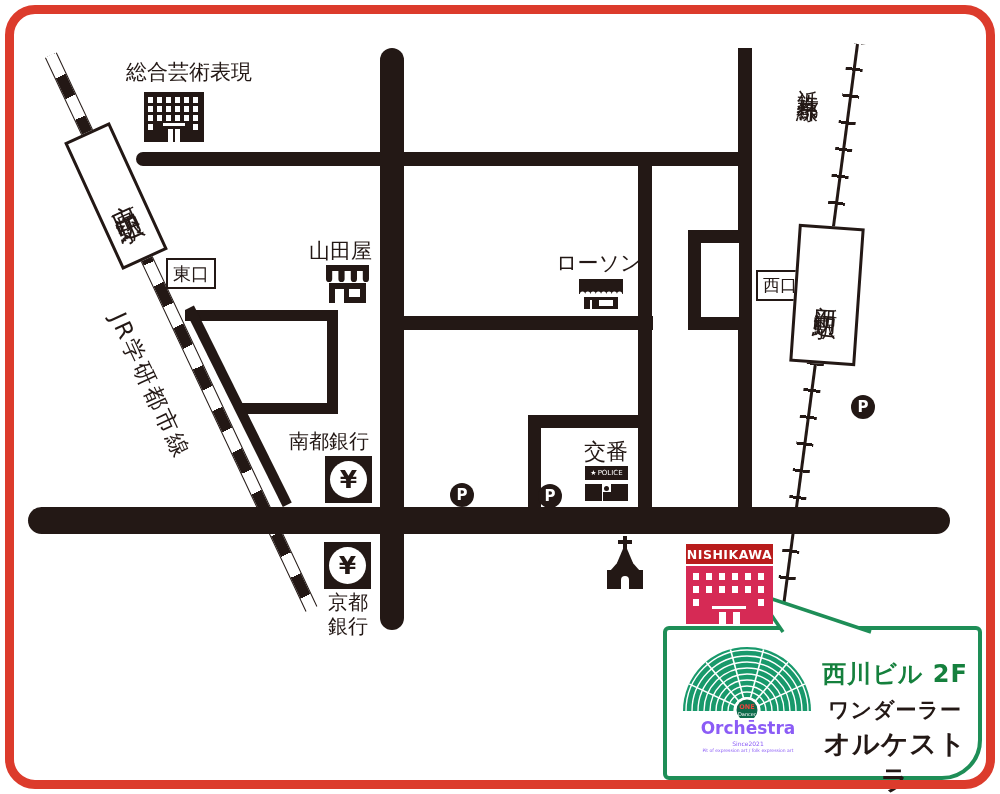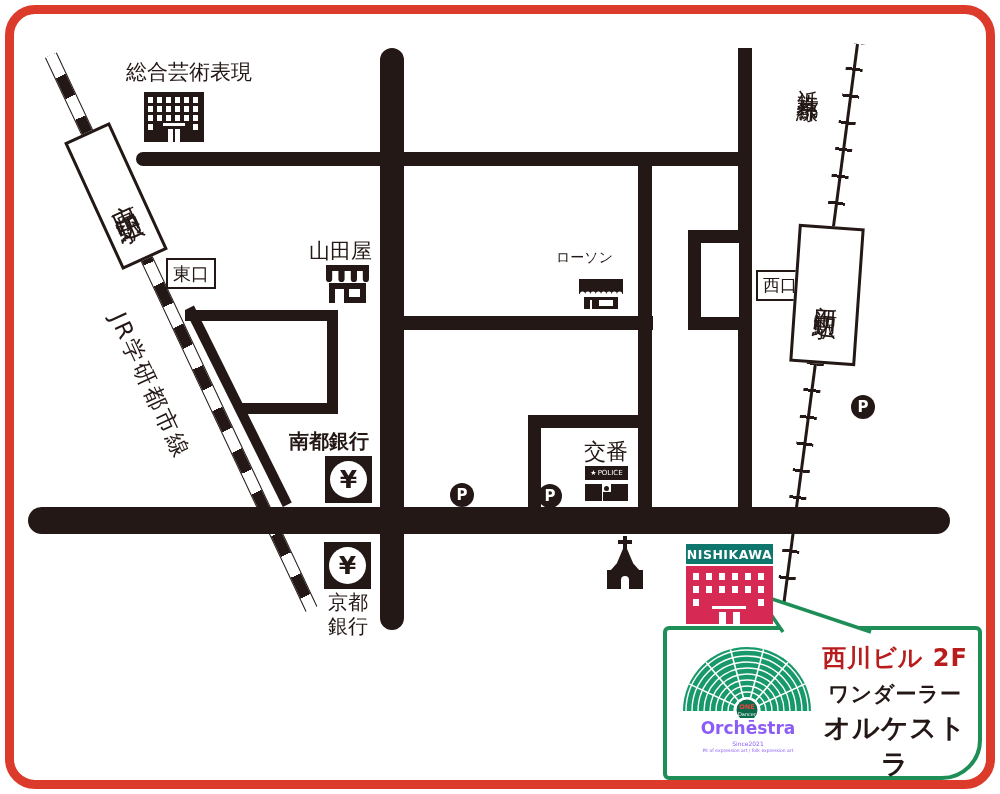--- a/index.html
+++ b/index.html
@@ -17,33 +17,33 @@
             align-items:center;justify-content:center;}
   .yen-icon .disc{width:37px;height:37px;background:#fff;border-radius:50%;display:flex;
                   align-items:center;justify-content:center;font-size:25px;font-weight:bold;color:#231815;}
   .p-icon{position:absolute;width:24px;height:24px;background:#231815;border-radius:50%;
           color:#fff;font-weight:bold;font-size:15px;display:flex;align-items:center;justify-content:center;}
   .frame{position:absolute;left:5px;top:5px;right:5px;bottom:5px;border:9px solid #dc3b2c;
          border-radius:30px;pointer-events:none;z-index:50;}
   .callout{position:absolute;left:663px;top:626px;width:311px;height:146px;background:#fff;
            border:4px solid #1e8e57;border-radius:6px 6px 40px 6px;z-index:20;}
   .rightcol{position:absolute;left:145px;top:6px;width:166px;text-align:center;}
-  .rc-title{font-size:24px;font-weight:bold;color:#b91c1c;letter-spacing:1px;margin-top:6px;}
+  .rc-title{font-size:24px;font-weight:bold;color:#15803d;letter-spacing:1px;margin-top:22px;}
   .rc-org{font-size:19px;font-family:"Liberation Serif","DejaVu Serif",serif;margin-top:8px;}
   .rc-kana1{font-size:21px;font-weight:bold;margin-top:6px;letter-spacing:1px;}
   .rc-kana2{font-size:27px;font-weight:bold;margin-top:2px;letter-spacing:1px;}
   .jr-rail{position:absolute;left:45px;top:58px;width:13px;height:612px;
            border-left:1.5px solid #231815;border-right:1.5px solid #231815;box-sizing:border-box;
            background:repeating-linear-gradient(180deg,#ffffff 0 23px,#231815 23px 46px);
            transform:rotate(-25.2deg);transform-origin:top left;}
   .kin-rail{position:absolute;left:849px;top:44px;width:17px;height:590px;
             transform:rotate(7.5deg);transform-origin:8.5px 0;
             background:repeating-linear-gradient(180deg,transparent 0 24px,#231815 24px 27px);}
   .kin-rail .spine{position:absolute;left:7px;top:0;width:3px;height:100%;background:#231815;}
-  .banner{position:absolute;left:686px;top:544px;width:87px;height:20px;background:#0f766e;color:#fff;
+  .banner{position:absolute;left:686px;top:544px;width:87px;height:20px;background:#b91c1c;color:#fff;
           font-weight:bold;font-size:12.5px;letter-spacing:.5px;display:flex;align-items:center;justify-content:center;z-index:22;}
   .police-banner{position:absolute;left:585px;top:466px;width:43px;height:14px;background:#231815;color:#fff;
                  font-size:7px;display:flex;align-items:center;justify-content:center;gap:1px;}
   .tagline{color:#8b5cf6;text-align:center;}
 </style>
 </head>
 <body>
 
 <div id="canvas">
 
@@ -77,22 +77,22 @@
   </div>
   <div class="exit-box" style="left:756px;top:270px;width:44px;height:27px;font-size:17px;">
     <span>西口</span>
   </div>
 
   <div class="lbl" style="left:150px;top:386px;font-size:23px;letter-spacing:3px;transform:translate(-50%,-50%) rotate(65deg);">JR学研都市線</div>
   <div class="lbl vtext" style="left:794px;top:72px;font-size:22px;letter-spacing:3px;transform:rotate(3deg);">近鉄京都線</div>
 
   <div class="lbl" style="left:126px;top:58px;font-size:21px;">総合芸術表現</div>
   <div class="lbl" style="left:309px;top:230px;font-size:21px;margin-top:7px;">山田屋</div>
-  <div class="lbl" style="left:556px;top:249px;font-size:14px;">ローソン</div>
-  <div class="lbl" style="left:289px;top:428px;font-size:20px;font-weight:bold;">南都銀行</div>
+  <div class="lbl" style="left:556px;top:249px;font-size:21px;">ローソン</div>
+  <div class="lbl" style="left:289px;top:428px;font-size:20px;">南都銀行</div>
   <div class="lbl" style="left:328px;top:590px;font-size:20px;line-height:24px;">
     <div>京都</div>
     <div>銀行</div>
   </div>
   <div class="lbl" style="left:584px;top:437px;font-size:22px;">交番</div>
 
   <svg class="abs" style="left:143px;top:92px;" width="62" height="50">
     <rect x="1" y="0" width="60" height="50" fill="#231815"></rect>
     <g fill="#ffffff">
       <rect x="5" y="5" width="5" height="6"></rect>

